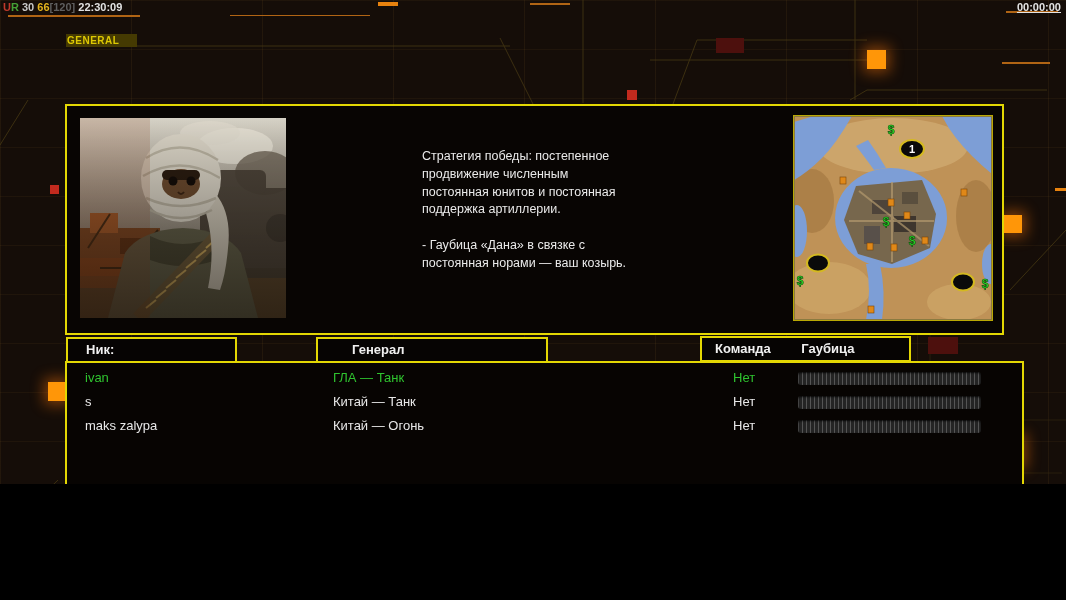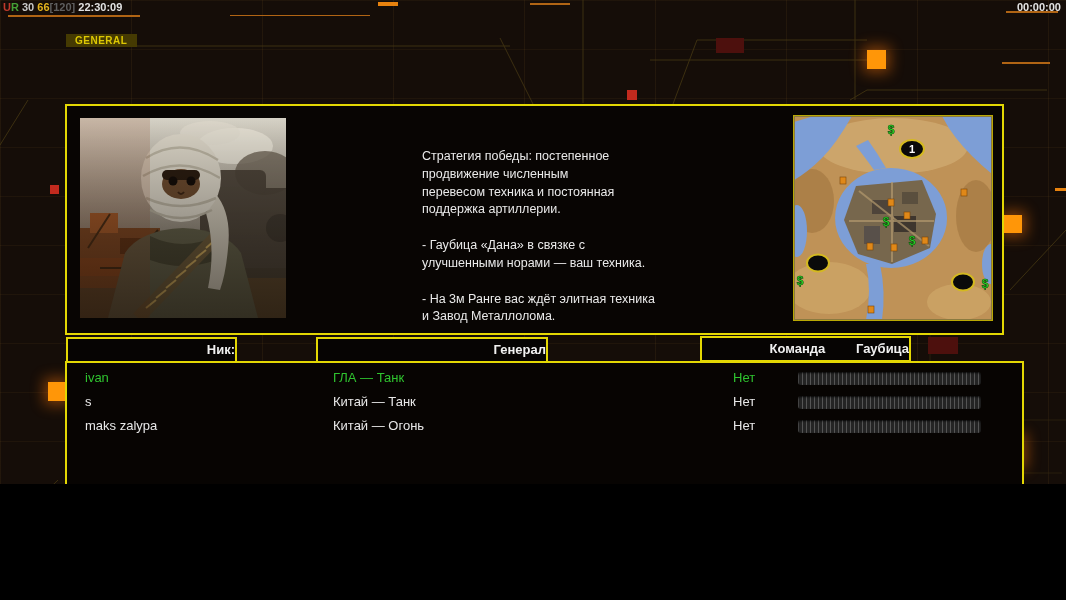--- a/index.html
+++ b/index.html
@@ -20,27 +20,27 @@
   
   .deco{position:absolute;}
   .o-line{background:#b06414;height:2px;}
   .o-dash{background:#e8820e;}
   .glow-sq{background:#ff9608;box-shadow:0 0 14px 4px rgba(255,120,10,.45);}
   .red-sq{background:#c22a1e;}
   .dkred{background:#4d100d;}
 
   
   .status-left{position:absolute;left:3px;top:1px;font-size:11px;font-weight:bold;white-space:pre;}
-  .timer{position:absolute;right:5px;top:1px;font-size:11px;font-weight:bold;color:#e3e3e3;}
+  .timer{position:absolute;right:5px;top:1px;font-size:11px;font-weight:bold;color:#e3e3e3;text-decoration:underline;}
 
   
   .general-tab{
     position:absolute;left:66px;top:34px;width:71px;height:13px;
     background:#453a02;color:#ddc803;font-size:10px;font-weight:bold;
-    letter-spacing:.5px;line-height:13px;padding-left:9px;box-sizing:border-box;
+    letter-spacing:.5px;line-height:13px;padding-left:1px;box-sizing:border-box;
   }
   .title-box{
     position:absolute;left:64px;top:48px;width:371px;height:29px;
     border:2px solid #e3d703;background:#060403;
     font-size:17px;font-weight:bold;color:#f2f2f2;
     line-height:29px;padding-left:12px;box-sizing:content-box;
   }
 
   
   .main-panel{
@@ -48,21 +48,21 @@
     border:2px solid #e3d703;background:#080503;
   }
   .portrait{position:absolute;left:13px;top:12px;width:206px;height:200px;background:#111;}
   .strategy{position:absolute;left:355px;top:42px;width:270px;font-size:12.5px;line-height:1.42;color:#eaeaea;}
   .strategy p{margin:0 0 18px 0;white-space:pre-line;}
   .minimap{position:absolute;left:726px;top:9px;width:198px;height:204px;border:1px solid #b9a804;background:#000;}
 
   
   .hdr{
     position:absolute;height:22px;border:2px solid #e3d703;background:#060403;
-    font-size:13px;font-weight:bold;color:#f0f0f0;line-height:22px;box-sizing:content-box;text-align:right;
+    font-size:13px;font-weight:bold;color:#f0f0f0;line-height:22px;box-sizing:content-box;
   }
   .hdr-nick{left:66px;top:337px;width:149px;padding-left:18px;}
   .hdr-general{left:316px;top:337px;width:194px;padding-left:34px;}
   .hdr-teamprog{left:700px;top:336px;width:207px;}
   .hdr-teamprog span{display:inline-block;}
   .hdr-team{margin-left:13px;}
   .hdr-prog{margin-left:27px;}
 
   
   .table-panel{
@@ -202,26 +202,24 @@
         <circle cx="111" cy="63" r="4.5" fill="#140d08"></circle>
         <path d="M98,74 Q101,78 104,74" stroke="#3a2414" stroke-width="2" fill="none"></path>
         <rect width="70" height="200" fill="rgba(140,60,20,.18)"></rect>
         <rect width="206" height="200" fill="url(#shade)"></rect>
       </svg>
     </div>
 
     <div class="strategy">
       <p>Стратегия победы: постепенное
 продвижение численным
-перевесом техника и постоянная
+постоянная юнитов и постоянная
 поддержка артиллерии.</p>
       <p>- Гаубица «Дана» в связке с
-улучшенными норами — ваш техника.</p>
-      <p>- На 3м Ранге вас ждёт элитная техника
-и Завод Металлолома.</p>
+постоянная норами — ваш козырь.</p>
     </div>
 
     <div class="minimap">
       <svg width="198" height="204" viewBox="0 0 198 204">
         <rect width="198" height="204" fill="#bf9257"></rect>
         <ellipse cx="99" cy="30" rx="75" ry="28" fill="#d0aa71" opacity=".8"></ellipse>
         <ellipse cx="35" cy="172" rx="42" ry="26" fill="#cda566" opacity=".8"></ellipse>
         <ellipse cx="165" cy="186" rx="32" ry="18" fill="#cda566" opacity=".8"></ellipse>
         <ellipse cx="18" cy="85" rx="22" ry="32" fill="#a87c45" opacity=".8"></ellipse>
         <ellipse cx="182" cy="100" rx="20" ry="36" fill="#a87c45" opacity=".8"></ellipse>

